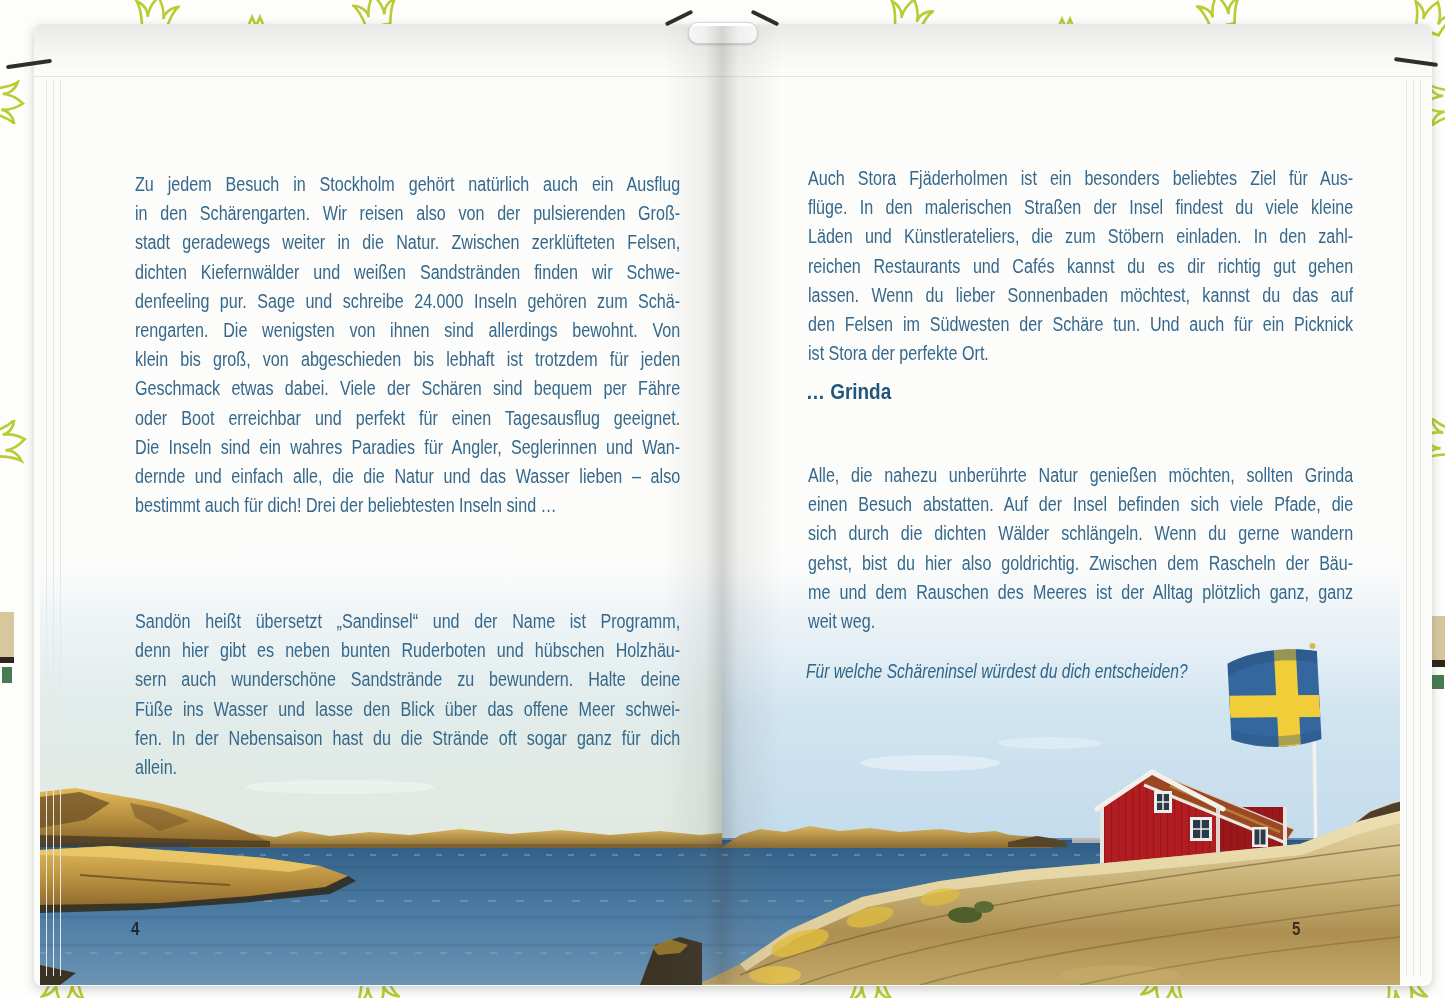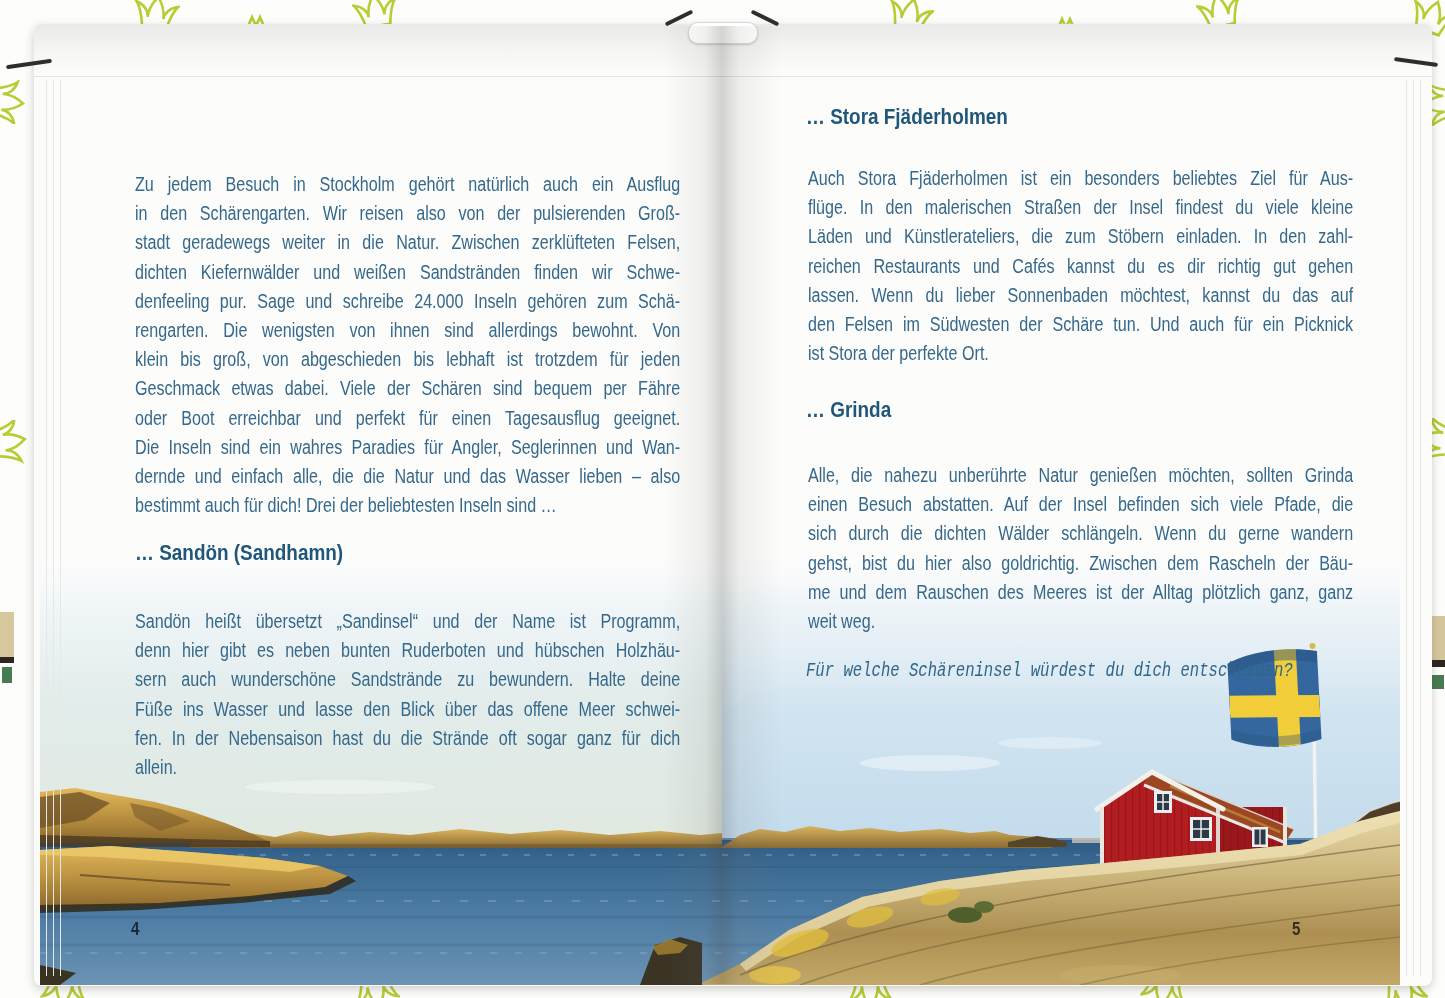--- a/index.html
+++ b/index.html
@@ -300,54 +300,48 @@
       <div class="ln">dichten Kiefernwälder und weißen Sandstränden finden wir Schwe-</div>
       <div class="ln">denfeeling pur. Sage und schreibe 24.000 Inseln gehören zum Schä-</div>
       <div class="ln">rengarten. Die wenigsten von ihnen sind allerdings bewohnt. Von</div>
       <div class="ln">klein bis groß, von abgeschieden bis lebhaft ist trotzdem für jeden</div>
       <div class="ln">Geschmack etwas dabei. Viele der Schären sind bequem per Fähre</div>
       <div class="ln">oder Boot erreichbar und perfekt für einen Tagesausflug geeignet.</div>
       <div class="ln">Die Inseln sind ein wahres Paradies für Angler, Seglerinnen und Wan-</div>
       <div class="ln">dernde und einfach alle, die die Natur und das Wasser lieben – also</div>
       <div class="ln last">bestimmt auch für dich! Drei der beliebtesten Inseln sind …</div>
     </div>
-  <div class="txt" style="left:135px;top:540px;">
-    <div class="h-sub">… Sandön (Sandhamn)</div>
-  </div>
   <div class="txt jp" style="left:135px;top:607px;">
       <div class="ln">Sandön heißt übersetzt „Sandinsel“ und der Name ist Programm,</div>
       <div class="ln">denn hier gibt es neben bunten Ruderboten und hübschen Holzhäu-</div>
       <div class="ln">sern auch wunderschöne Sandstrände zu bewundern. Halte deine</div>
       <div class="ln">Füße ins Wasser und lasse den Blick über das offene Meer schwei-</div>
       <div class="ln">fen. In der Nebensaison hast du die Strände oft sogar ganz für dich</div>
       <div class="ln last">allein.</div>
     </div>
   <div class="txt pn pn-l" style="left:131px;top:918px;">4</div>
 
-  <div class="txt" style="left:806px;top:104px;">
-    <div class="h-sub">… Stora Fjäderholmen</div>
-  </div>
   <div class="txt jp" style="left:808px;top:164px;">
       <div class="ln">Auch Stora Fjäderholmen ist ein besonders beliebtes Ziel für Aus-</div>
       <div class="ln">flüge. In den malerischen Straßen der Insel findest du viele kleine</div>
       <div class="ln">Läden und Künstlerateliers, die zum Stöbern einladen. In den zahl-</div>
       <div class="ln">reichen Restaurants und Cafés kannst du es dir richtig gut gehen</div>
       <div class="ln">lassen. Wenn du lieber Sonnenbaden möchtest, kannst du das auf</div>
       <div class="ln">den Felsen im Südwesten der Schäre tun. Und auch für ein Picknick</div>
       <div class="ln last">ist Stora der perfekte Ort.</div>
     </div>
-  <div class="txt" style="left:806px;top:397px;">
+  <div class="txt" style="left:806px;top:379px;">
     <div class="h-sub">… Grinda</div>
   </div>
   <div class="txt jp" style="left:808px;top:461px;">
       <div class="ln">Alle, die nahezu unberührte Natur genießen möchten, sollten Grinda</div>
       <div class="ln">einen Besuch abstatten. Auf der Insel befinden sich viele Pfade, die</div>
       <div class="ln">sich durch die dichten Wälder schlängeln. Wenn du gerne wandern</div>
       <div class="ln">gehst, bist du hier also goldrichtig. Zwischen dem Rascheln der Bäu-</div>
       <div class="ln">me und dem Rauschen des Meeres ist der Alltag plötzlich ganz, ganz</div>
       <div class="ln last">weit weg.</div>
     </div>
-  <div class="txt" style="left:806px;top:660px;font-family:Liberation Mono, monospace;">
+  <div class="txt" style="left:806px;top:660px;">
     <div class="question">Für welche Schäreninsel würdest du dich entscheiden?</div>
   </div>
   <div class="txt pn pn-r" style="left:1292px;top:918px;">5</div>
 
 </div>
 
 </body></html>

